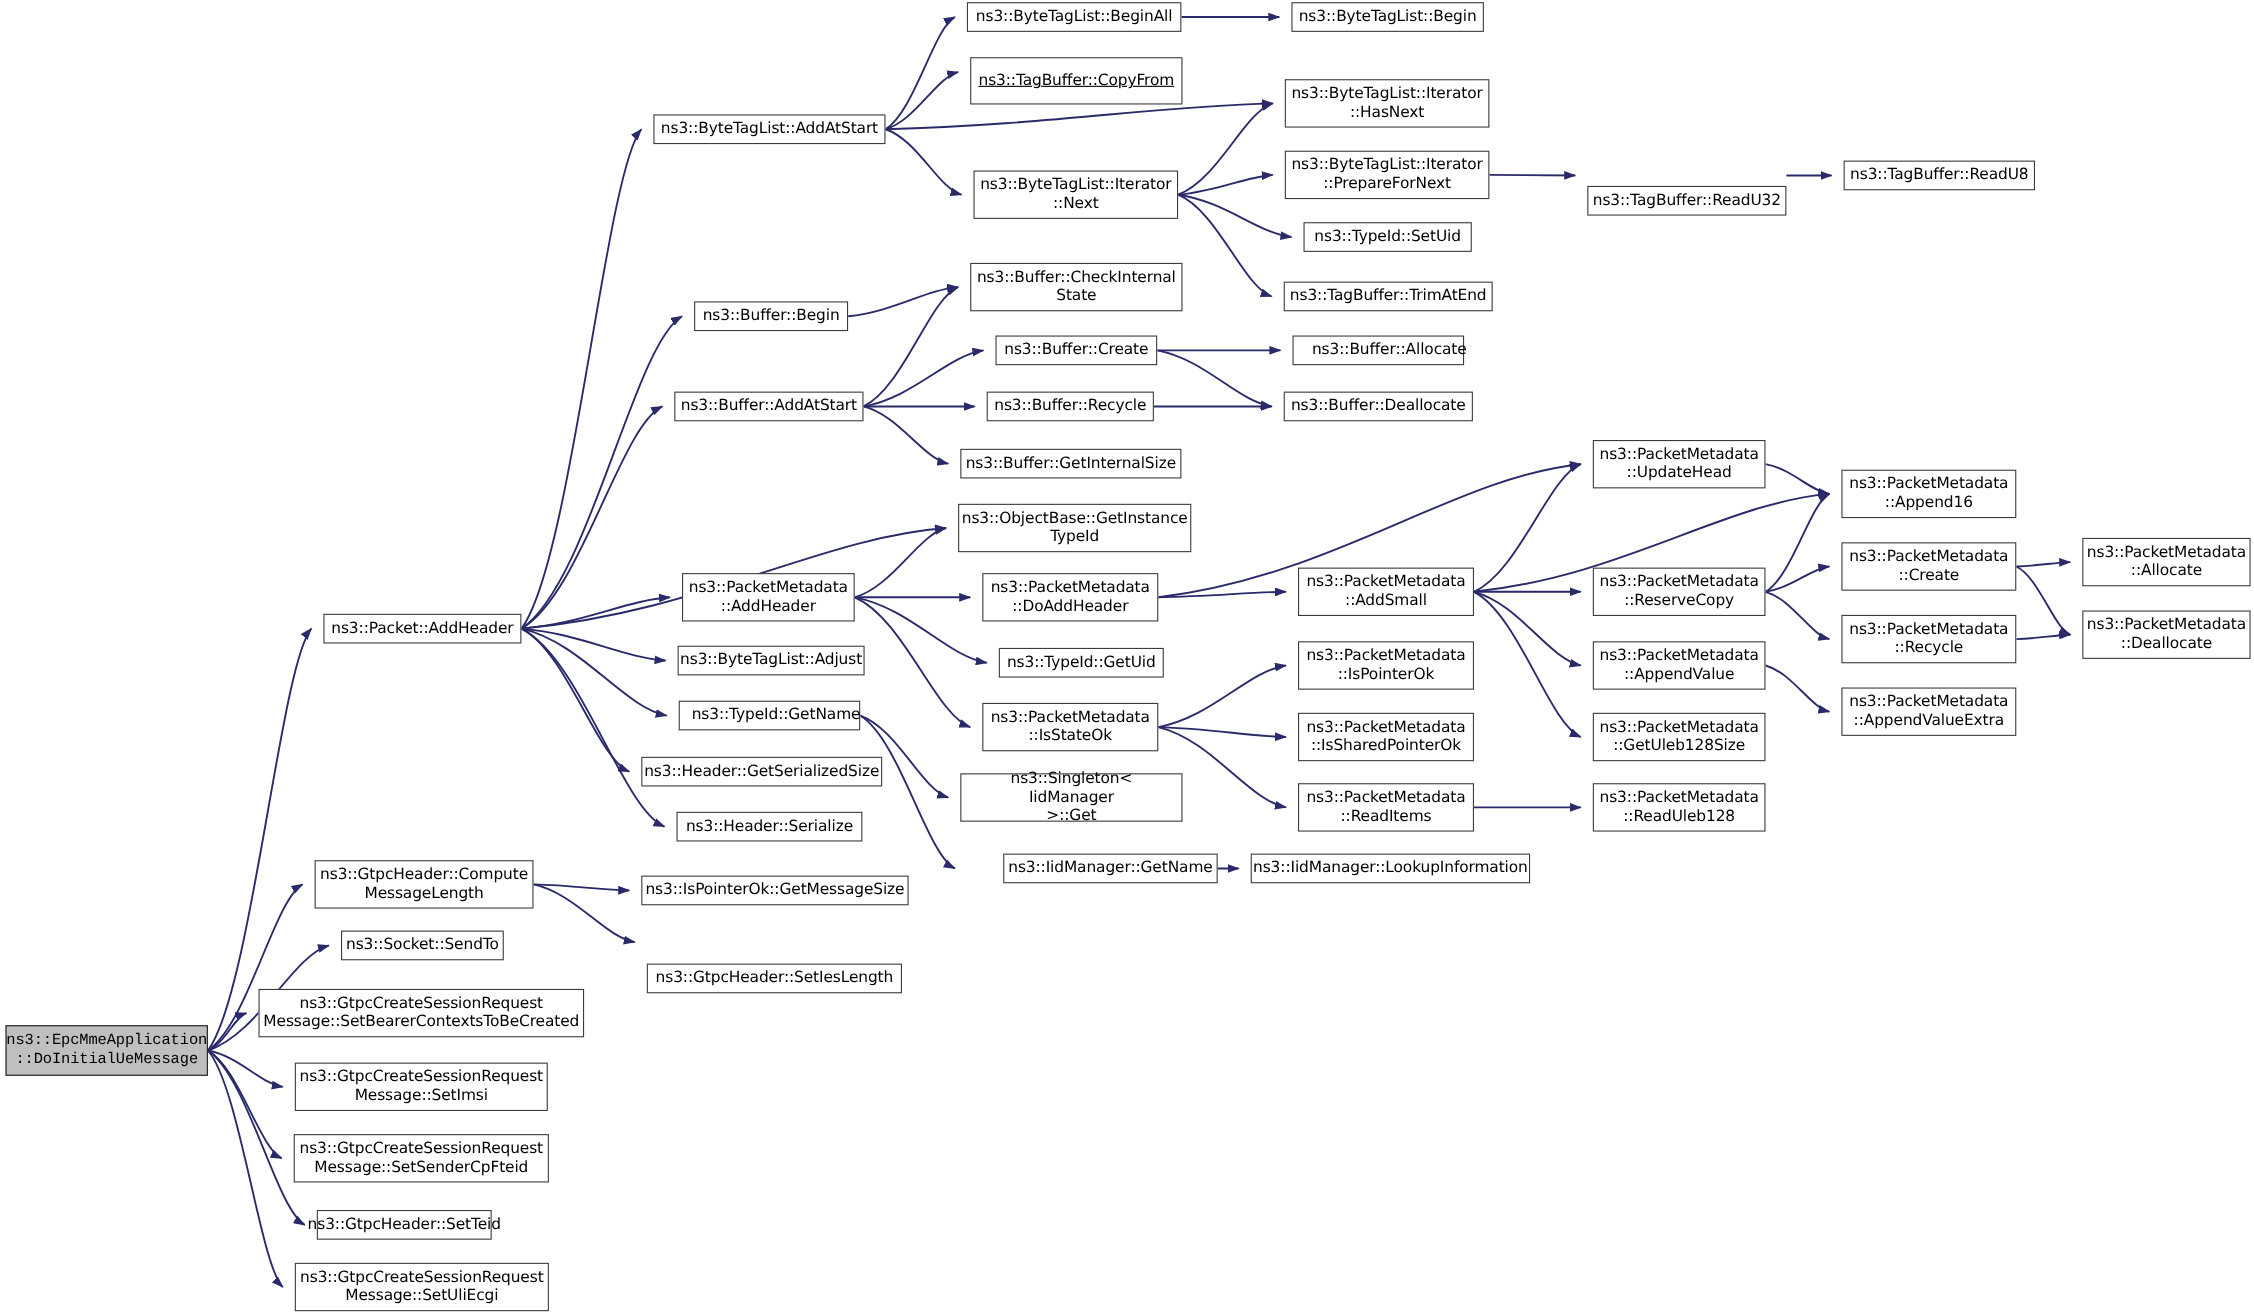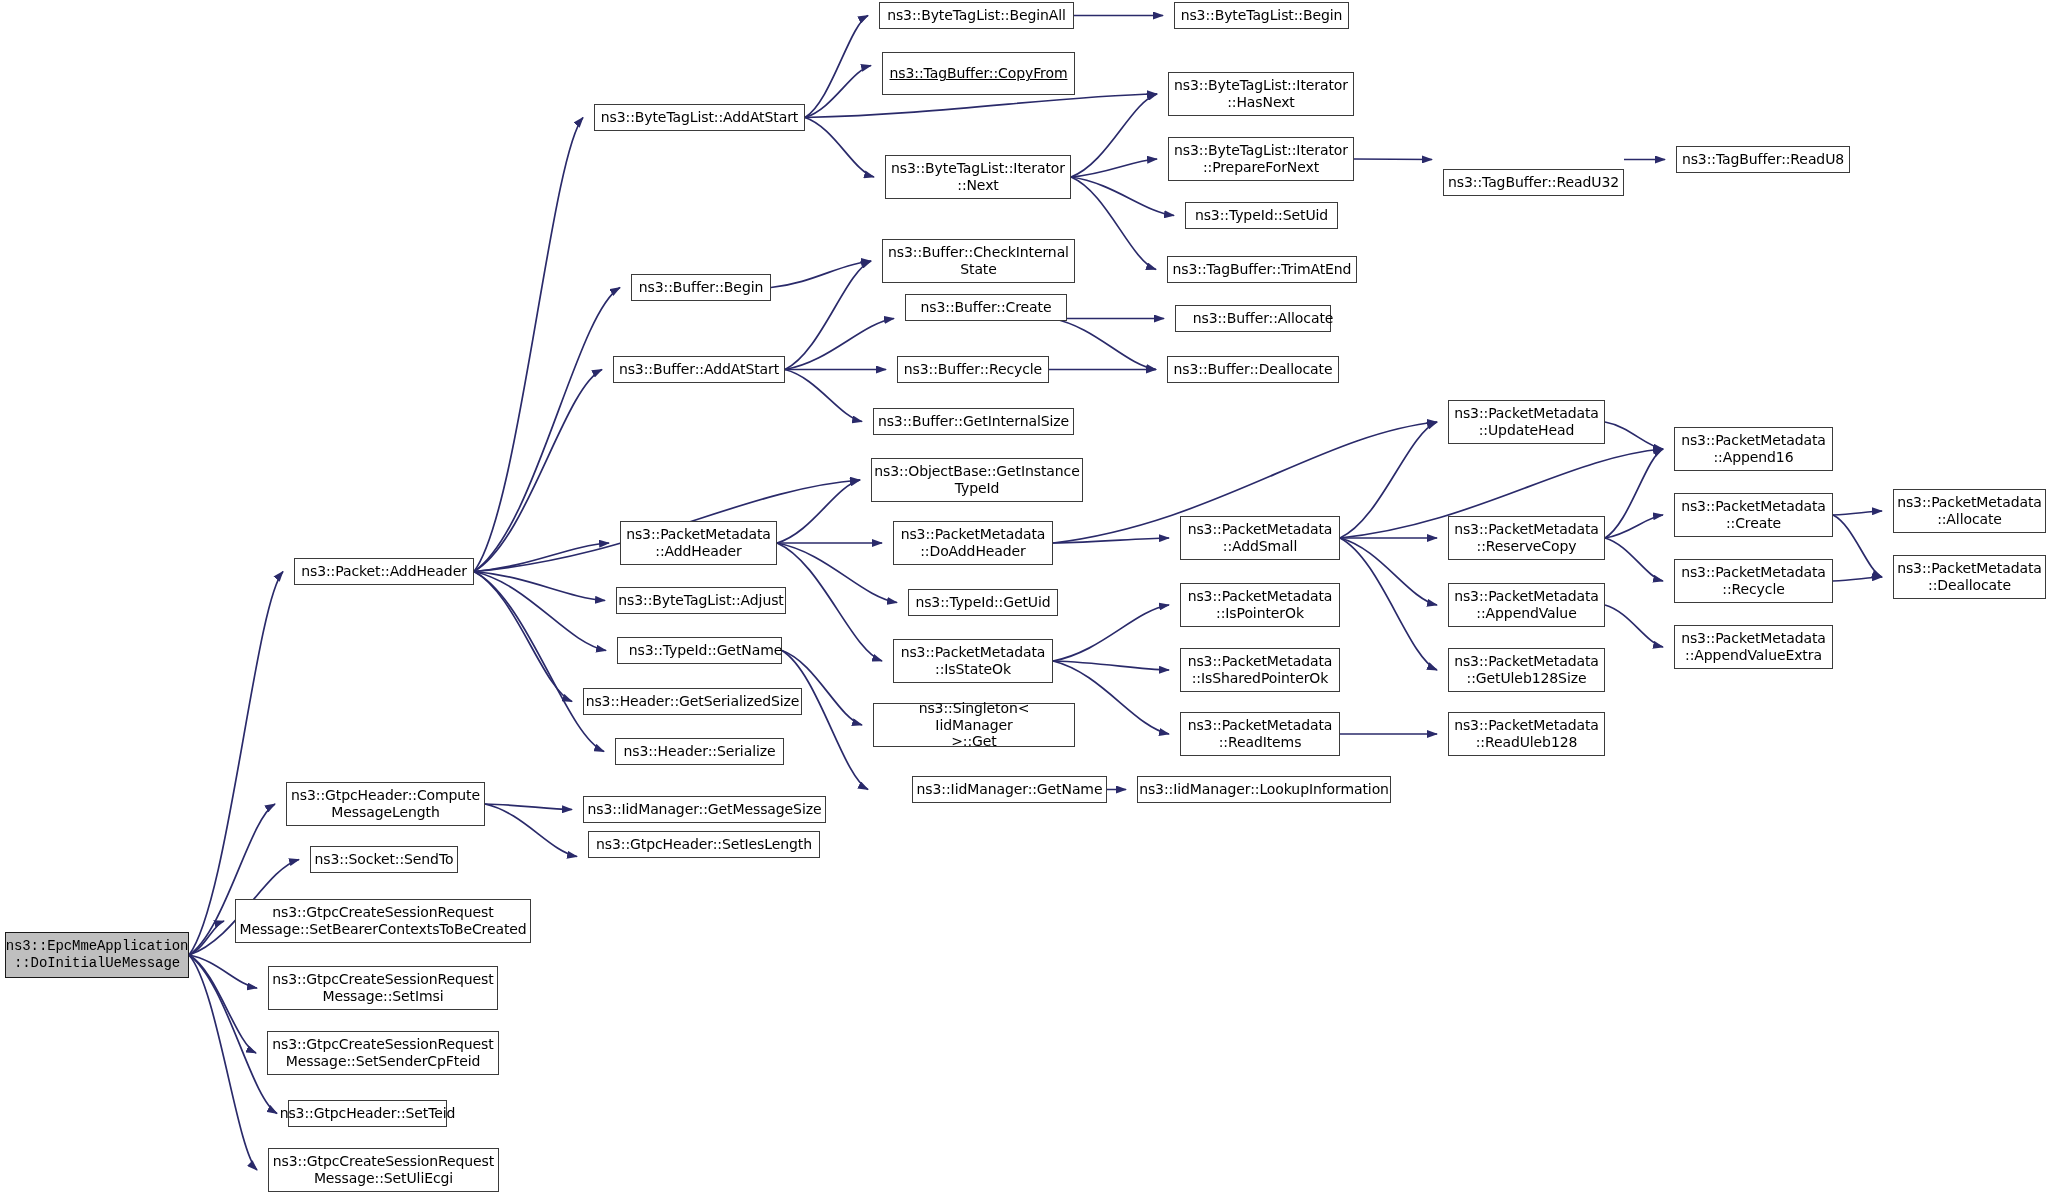--- a/index.html
+++ b/index.html
@@ -138,21 +138,21 @@
       <div class="node" style="left: 1168px; top: 137px; width: 186px; height: 44px;">ns3::ByteTagList::Iterator
 ::PrepareForNext</div>
       <div class="node" style="left: 1185px; top: 202px; width: 153px; height: 27px;">ns3::TypeId::SetUid</div>
       <div class="node" style="left: 1167px; top: 256px; width: 190px; height: 27px;">ns3::TagBuffer::TrimAtEnd</div>
       <div class="node" style="left: 1443px; top: 146px; width: 181px; height: 27px; margin-top: 23px;">ns3::TagBuffer::ReadU32</div>
       <div class="node" style="left: 1676px; top: 146px; width: 174px; height: 27px;">ns3::TagBuffer::ReadU8</div>
       <div class="node" style="left: 631px; top: 274px; width: 140px; height: 27px;">ns3::Buffer::Begin</div>
       <div class="node" style="left: 882px; top: 239px; width: 193px; height: 44px;">ns3::Buffer::CheckInternal
 State</div>
       <div class="node" style="left: 613px; top: 356px; width: 172px; height: 27px;">ns3::Buffer::AddAtStart</div>
-      <div class="node" style="left: 905px; top: 294px; width: 162px; height: 27px;">ns3::Buffer::Create</div>
+      <div class="node" style="left: 905px; top: 305px; width: 147px; height: 27px;">ns3::Buffer::Create</div>
       <div class="node" style="left: 897px; top: 356px; width: 152px; height: 27px;">ns3::Buffer::Recycle</div>
       <div class="node" style="left: 873px; top: 408px; width: 201px; height: 27px;">ns3::Buffer::GetInternalSize</div>
       <div class="node" style="left: 1175px; top: 305px; width: 156px; height: 27px; padding-left: 24px;">ns3::Buffer::Allocate</div>
       <div class="node" style="left: 1167px; top: 356px; width: 172px; height: 27px;">ns3::Buffer::Deallocate</div>
       <div class="node" style="left: 871px; top: 458px; width: 212px; height: 44px;">ns3::ObjectBase::GetInstance
 TypeId</div>
       <div class="node" style="left: 620px; top: 521px; width: 157px; height: 44px;">ns3::PacketMetadata
 ::AddHeader</div>
       <div class="node" style="left: 893px; top: 521px; width: 160px; height: 44px;">ns3::PacketMetadata
 ::DoAddHeader</div>
@@ -192,22 +192,22 @@
       <div class="node" style="left: 1674px; top: 559px; width: 159px; height: 44px;">ns3::PacketMetadata
 ::Recycle</div>
       <div class="node" style="left: 1674px; top: 625px; width: 159px; height: 44px;">ns3::PacketMetadata
 ::AppendValueExtra</div>
       <div class="node" style="left: 1893px; top: 489px; width: 153px; height: 44px;">ns3::PacketMetadata
 ::Allocate</div>
       <div class="node" style="left: 1893px; top: 555px; width: 153px; height: 44px;">ns3::PacketMetadata
 ::Deallocate</div>
       <div class="node" style="left: 286px; top: 782px; width: 199px; height: 44px;">ns3::GtpcHeader::Compute
 MessageLength</div>
-      <div class="node" style="left: 583px; top: 796px; width: 243px; height: 27px;">ns3::IidManager::GetMessageSize</div>
-      <div class="node" style="left: 588px; top: 831px; width: 232px; height: 27px;">ns3::GtpcHeader::SetIesLength</div>
+      <div class="node" style="left: 583px; top: 796px; width: 243px; height: 27px;">ns3::IsPointerOk::GetMessageSize</div>
+      <div class="node" style="left: 588px; top: 876px; width: 232px; height: 27px;">ns3::GtpcHeader::SetIesLength</div>
       <div class="node" style="left: 310px; top: 846px; width: 148px; height: 27px;">ns3::Socket::SendTo</div>
       <div class="node" style="left: 235px; top: 899px; width: 296px; height: 44px;">ns3::GtpcCreateSessionRequest
 Message::SetBearerContextsToBeCreated</div>
       <div class="node" style="left: 268px; top: 966px; width: 230px; height: 44px;">ns3::GtpcCreateSessionRequest
 Message::SetImsi</div>
       <div class="node" style="left: 267px; top: 1031px; width: 232px; height: 44px;">ns3::GtpcCreateSessionRequest
 Message::SetSenderCpFteid</div>
       <div class="node" style="left: 288px; top: 1100px; width: 159px; height: 27px;">ns3::GtpcHeader::SetTeid</div>
       <div class="node" style="left: 268px; top: 1148px; width: 231px; height: 44px;">ns3::GtpcCreateSessionRequest
 Message::SetUliEcgi</div>

